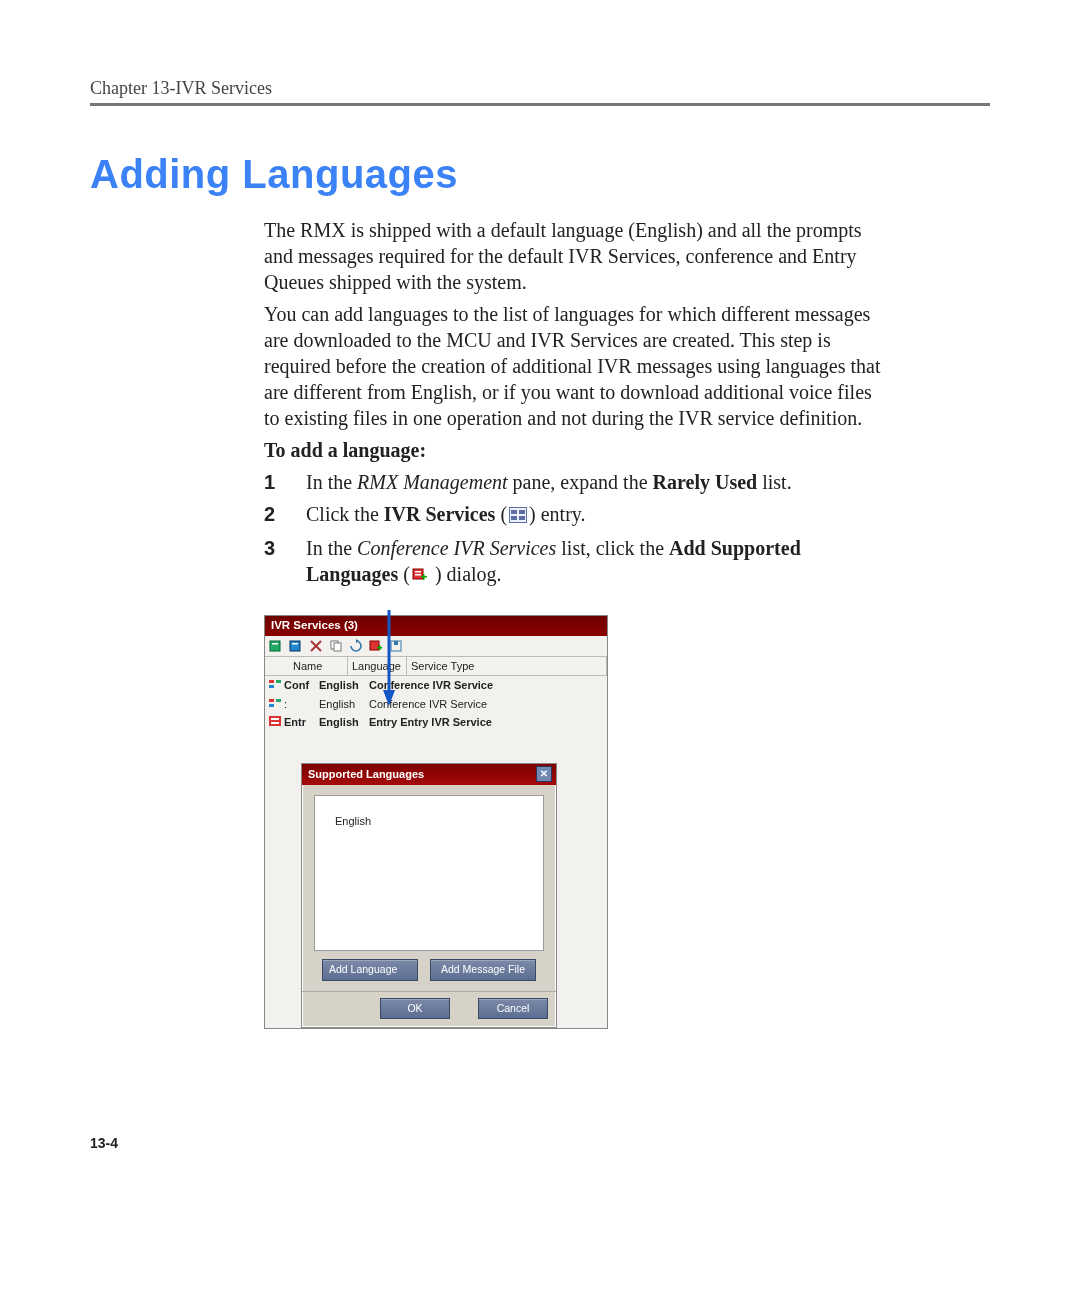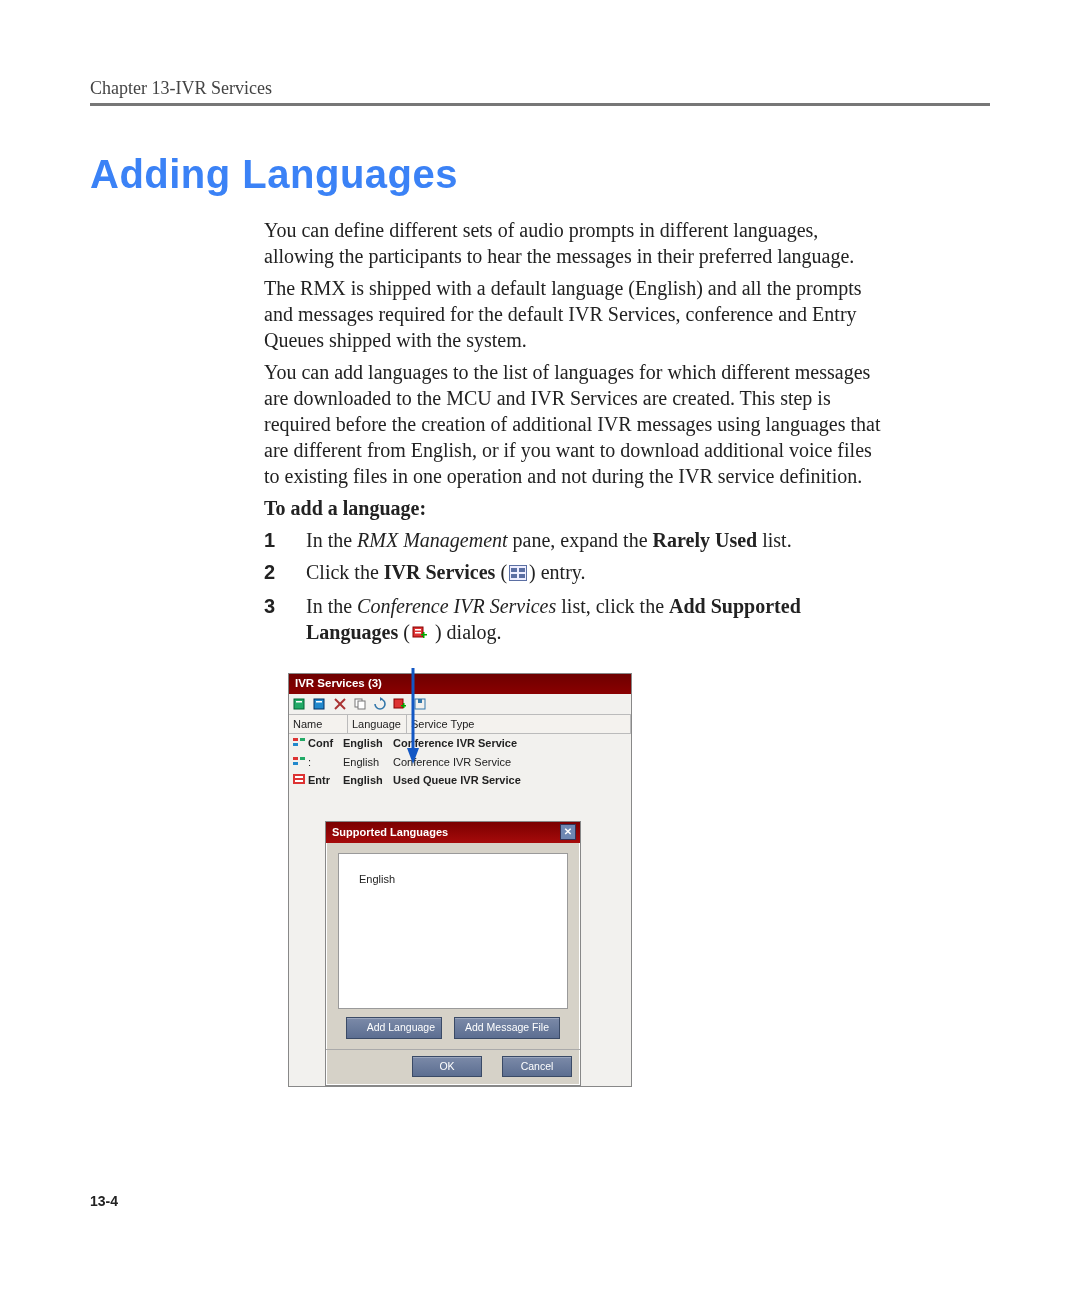--- a/index.html
+++ b/index.html
@@ -56,21 +56,20 @@
   .inline-icon {
     display: inline-block;
     vertical-align: -2px;
     margin: 0 2px;
   }
 
   
   .ivr-wrap {
     margin-top: 26px;
     position: relative;
-    margin-left: 24px;
   }
   .ivr-shot {
     position: relative;
     width: 342px;
     border: 1px solid #888;
     background: #f2f1ee;
     font-family: Tahoma, Arial, sans-serif;
     font-size: 11px;
     color: #222;
   }
@@ -90,20 +89,21 @@
   }
   .tb-ic {
     width: 14px; height: 14px;
     display:inline-flex; align-items:center; justify-content:center;
     font-size: 12px;
   }
   .ivr-head-row {
     display: flex;
     background: #f4f2ee;
     border-bottom: 1px solid #bbb;
+    padding-left: 24px;
   }
   .ivr-head-row > div {
     padding: 2px 4px;
     border-right: 1px solid #bbb;
     font-size: 11px;
   }
   .col-name { width: 50px;}
   .col-lang { width: 50px;}
   .col-type { flex: 1; }
   .ivr-row { display: flex; padding: 2px 4px; }
@@ -165,41 +165,40 @@
     background: linear-gradient(#7b8aa8, #5c6e91);
     color: #fff;
     border: 1px solid #3a4a66;
     font-size: 10.5px;
     padding: 3px 6px;
     box-shadow: inset 0 1px 0 rgba(255,255,255,.25);
   }
   .dlg-footer {
     border-top: 1px solid #aaa;
     padding: 6px 8px 8px 0;
-    display:flex; justify-content: flex-end; gap: 20px;
+    display:flex; justify-content: flex-end; gap: 28px;
   }
 
   .pagenum {
     font-family: "Futura", "Trebuchet MS", Arial, sans-serif;
     font-weight: 800;
     font-size: 14px;
     margin-top: 106px;
   }
 </style>
 </head>
 <body>
 
 <div class="page">
 
   <div class="running-head">Chapter 13-IVR Services</div>
 
   <div class="h1">Adding Languages</div>
 
   <div class="body">
-    <p>You can define different sets of audio prompts in different languages, allowing the participants to hear the messages in their preferred language.</p>
     <p>The RMX is shipped with a default language (English) and all the prompts and messages required for the default IVR Services, conference and Entry Queues shipped with the system.</p>
     <p>You can add languages to the list of languages for which different messages are downloaded to the MCU and IVR Services are created. This step is required before the creation of additional IVR messages using languages that are different from English, or if you want to download additional voice files to existing files in one operation and not during the IVR service definition.</p>
 
     <p class="subhead">To add a language:</p>
 
     <div class="steps">
 
       <div class="step-row">
         <div class="step-num">1</div>
         <div class="step-text">
@@ -319,42 +318,42 @@
         <div class="ivr-row">
           <div class="cell-name">
               <span><svg width="12" height="10">
                   <rect x="0" y="0" width="12" height="10" fill="#d33"></rect>
                   <rect x="2" y="2" width="8" height="2" fill="#fff"></rect>
                   <rect x="2" y="6" width="8" height="2" fill="#fff"></rect>
                 </svg></span>
               <span>Entr</span>
             </div>
           <div class="cell-lang">English</div>
-          <div class="cell-type">Used Queue IVR Service</div>
+          <div class="cell-type">Entry Entry IVR Service</div>
         </div>
         <div style="height:8px"></div>
 
         <div class="arrow-wrap">
           <svg width="20" height="100">
             <line x1="6" y1="0" x2="6" y2="86" stroke="#1257c4" stroke-width="3"></line>
             <polygon points="0,80 12,80 6,96" fill="#1257c4"></polygon>
           </svg>
         </div>
 
         <div class="dlg">
           <div class="dlg-title">
             <span>Supported Languages</span>
             <span class="dlg-close">✕</span>
           </div>
           <div class="dlg-body">
             <div class="dlg-panel">
               <div class="lang-item">English</div>
             </div>
             <div class="dlg-btnrow">
-              <div class="wbtn" style="width:82px;text-align:right">Add Language</div>
+              <div class="wbtn" style="width:82px;text-align:left">Add Language</div>
               <div class="wbtn" style="width:92px;text-align:center">Add Message File</div>
             </div>
           </div>
           <div class="dlg-footer">
             <div class="wbtn" style="width:56px;text-align:center">OK</div>
             <div class="wbtn" style="width:56px;text-align:center">Cancel</div>
           </div>
         </div>
 
       </div>

